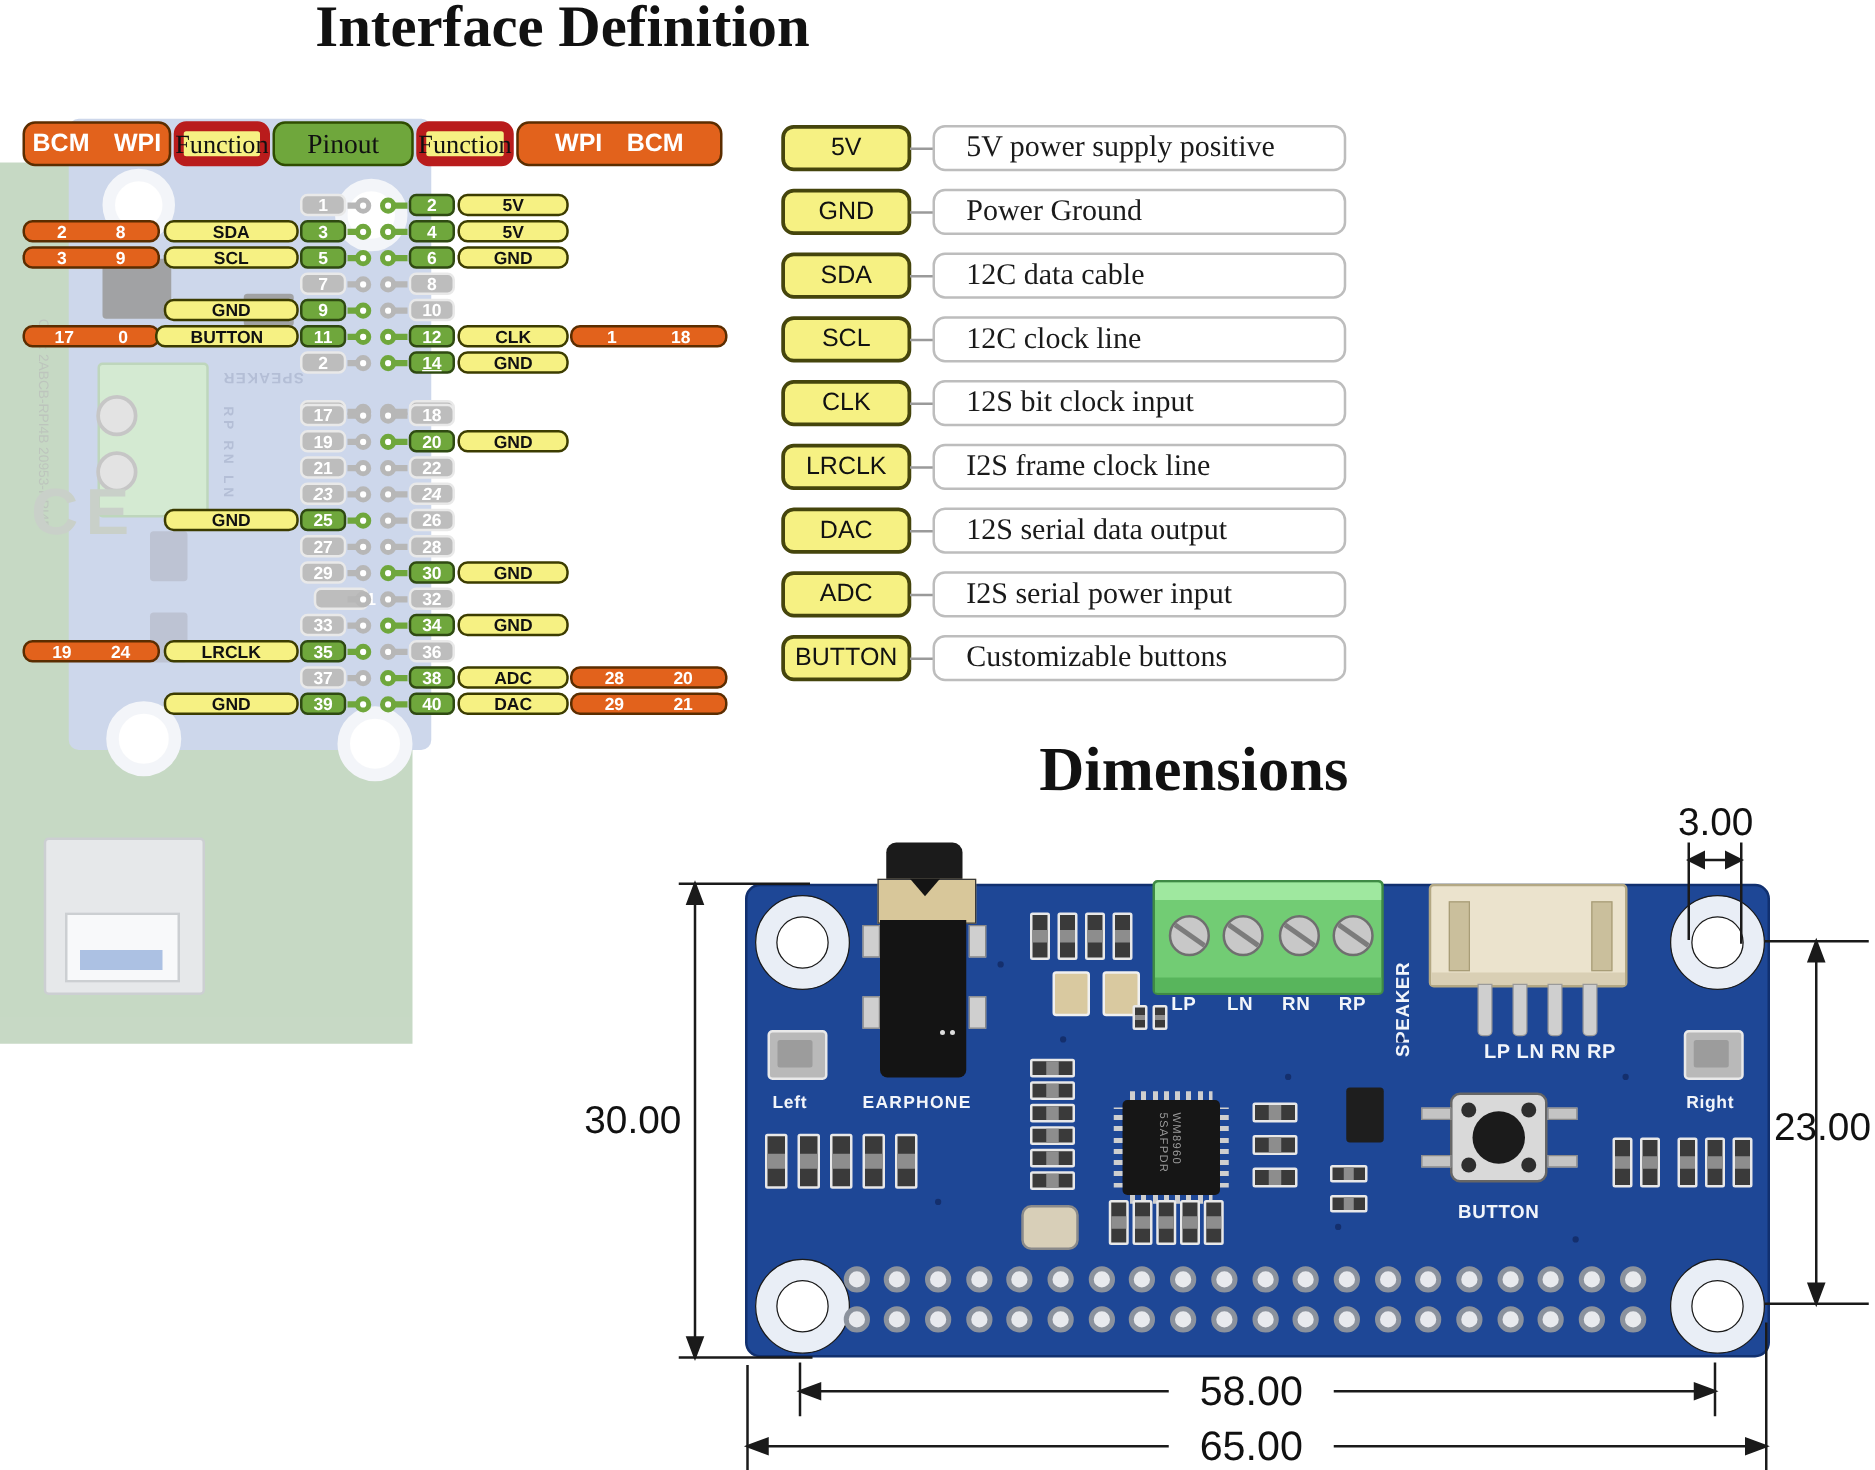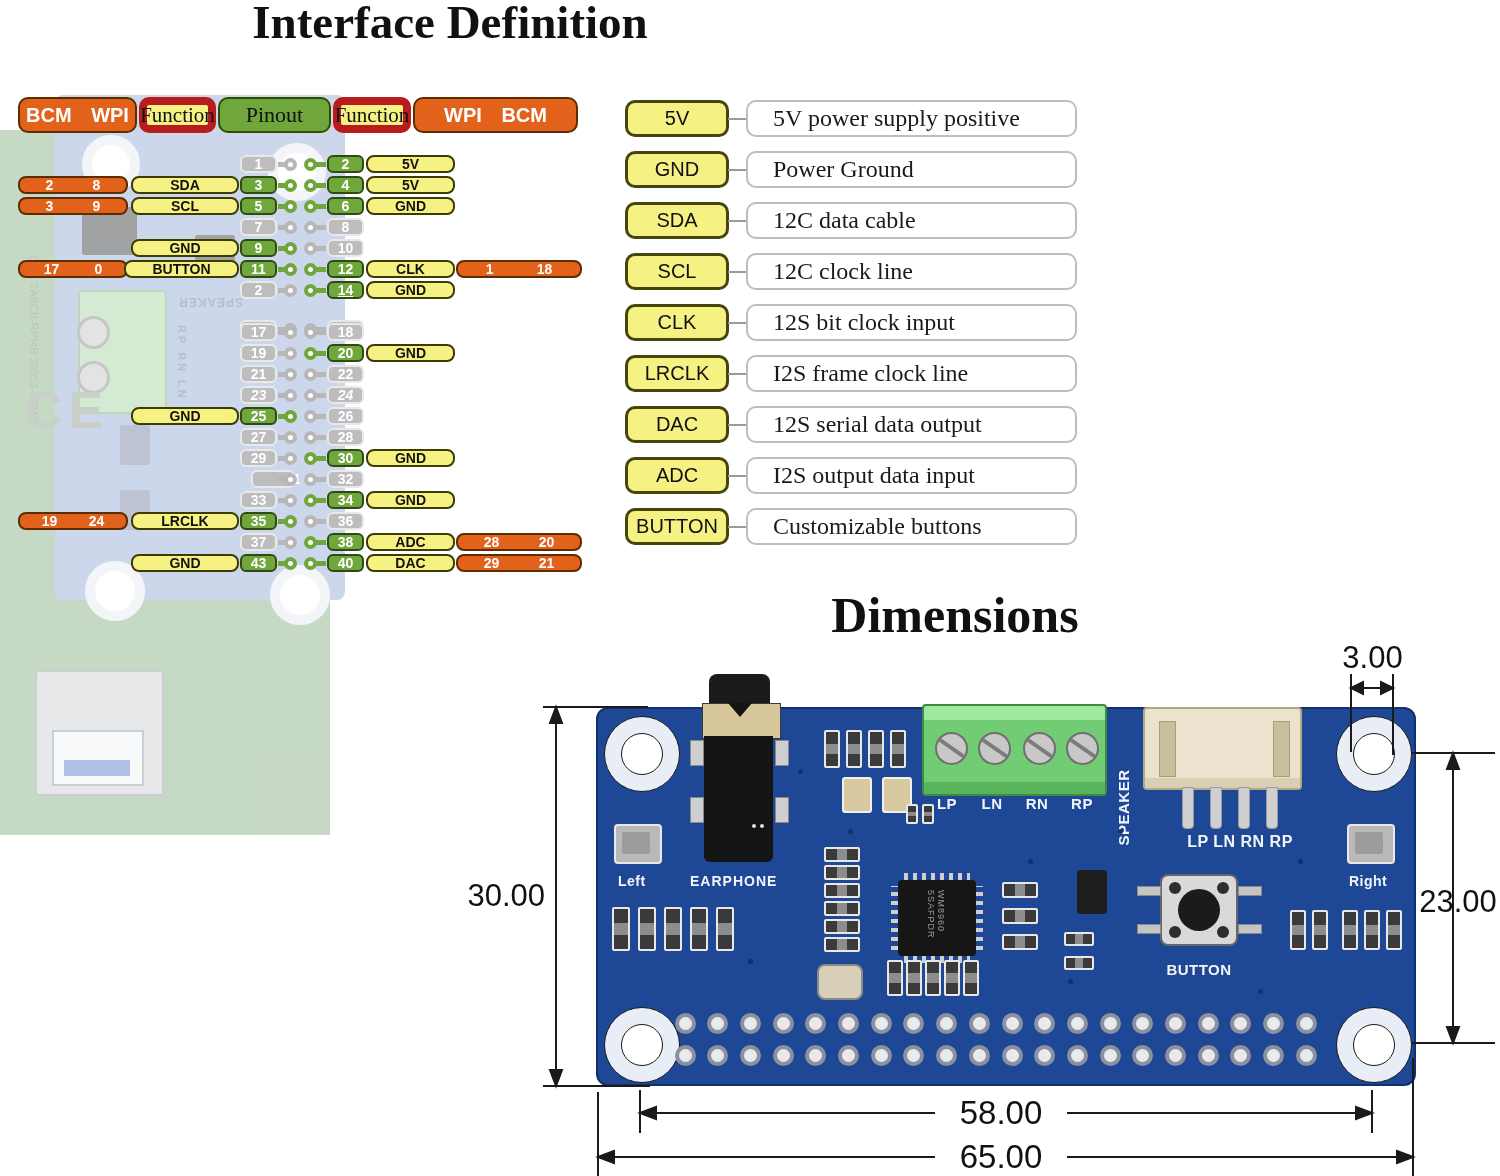--- a/index.html
+++ b/index.html
@@ -309,21 +309,21 @@
       <div class="lolli right " style="left: 304px;"></div>
       <div class="pinbox on" style="left: 327px;">38</div>
       <div class="func" style="left: 366px; width: 89px;">ADC</div>
       <div class="badge" style="left: 456px; width: 126px;">
         <div>28</div>
         <div>20</div>
       </div>
     </div>
     <div class="prow" style="top: 554px;">
       <div class="func" style="left: 131px; width: 108px;">GND</div>
-      <div class="pinbox on" style="left: 240px;">43</div>
+      <div class="pinbox on" style="left: 240px;">39</div>
       <div class="lolli left " style="left: 284px;"></div>
       <div class="lolli right " style="left: 304px;"></div>
       <div class="pinbox on" style="left: 327px;">40</div>
       <div class="func" style="left: 366px; width: 89px;">DAC</div>
       <div class="badge" style="left: 456px; width: 126px;">
         <div>29</div>
         <div>21</div>
       </div>
     </div>
   </div>
@@ -345,21 +345,21 @@
     <div class="lg-conn" style="top: 322px;"></div>
     <div class="lg-desc" style="top: 304px;">12S bit clock input</div>
     <div class="lg-pill" style="top: 355px;">LRCLK</div>
     <div class="lg-conn" style="top: 373px;"></div>
     <div class="lg-desc" style="top: 355px;">I2S frame clock line</div>
     <div class="lg-pill" style="top: 406px;">DAC</div>
     <div class="lg-conn" style="top: 424px;"></div>
     <div class="lg-desc" style="top: 406px;">12S serial data output</div>
     <div class="lg-pill" style="top: 457px;">ADC</div>
     <div class="lg-conn" style="top: 475px;"></div>
-    <div class="lg-desc" style="top: 457px;">I2S output data input</div>
+    <div class="lg-desc" style="top: 457px;">I2S serial power input</div>
     <div class="lg-pill" style="top: 508px;">BUTTON</div>
     <div class="lg-conn" style="top: 526px;"></div>
     <div class="lg-desc" style="top: 508px;">Customizable buttons</div>
   </div>
 
 <div id="board" class="abs">
 
   <div class="abs mhole" style="left:6px;top:7px">
       <div class="mhole-in"></div>
     </div>

